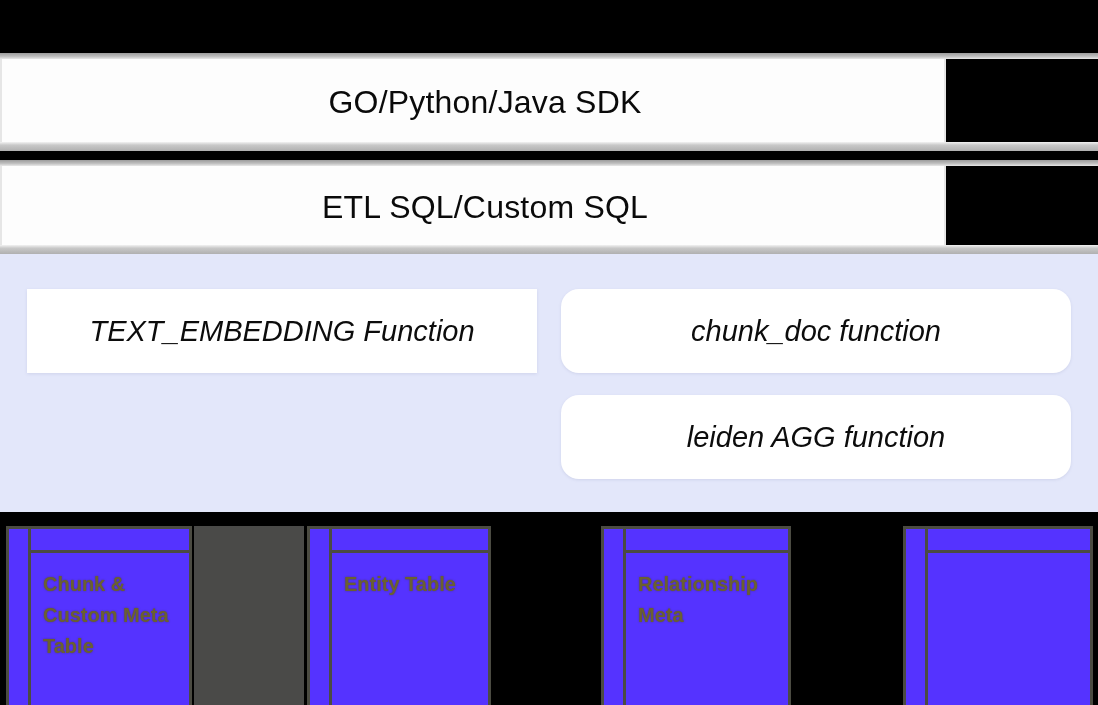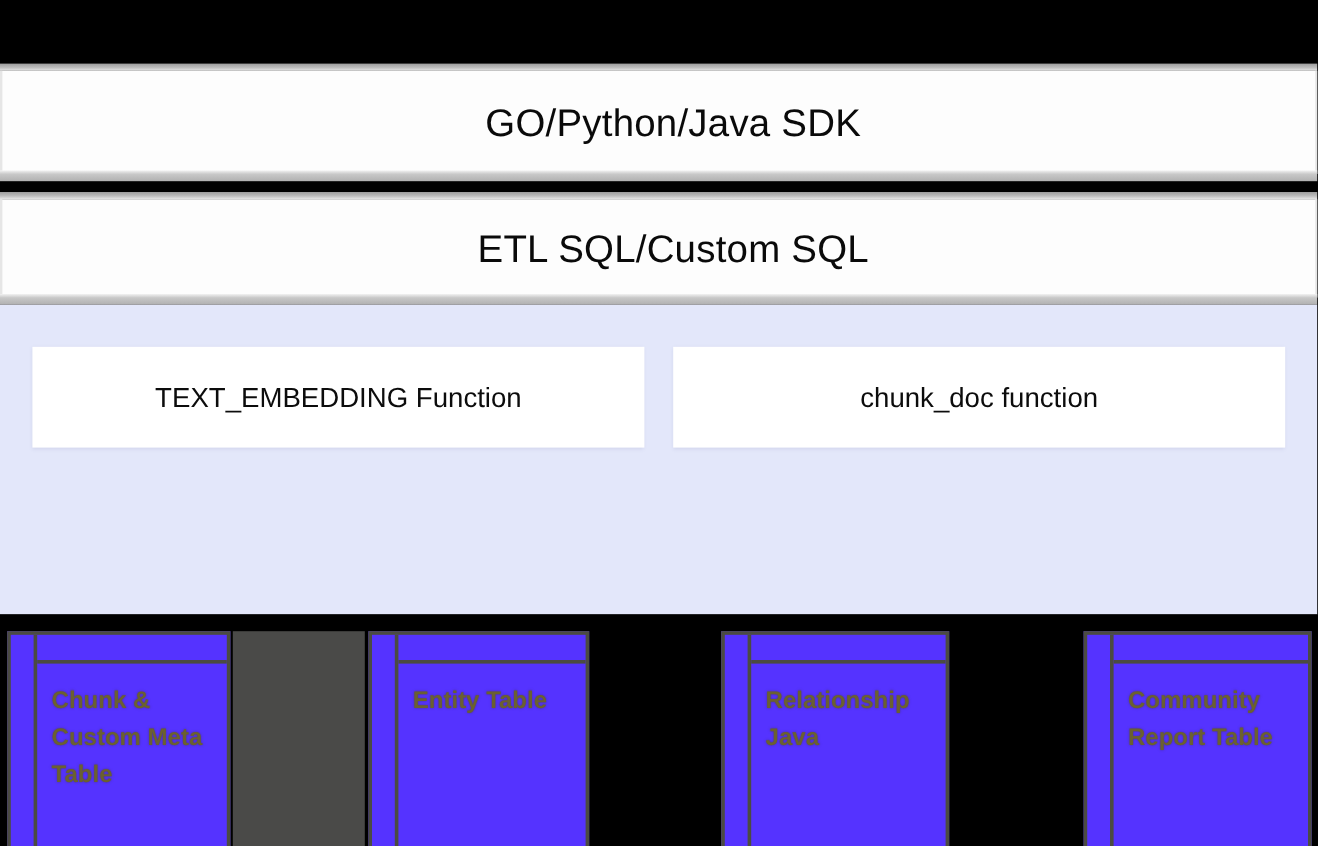--- a/index.html
+++ b/index.html
@@ -35,21 +35,21 @@
   .bar-shadow-bot {
     position: absolute;
     left: 0;
     width: 1098px;
     height: 9px;
     background: linear-gradient(to bottom, #f2f2f2 0%, #c8c8c8 35%, #b0b0b0 100%);
   }
   .bar-box {
     position: absolute;
     left: 0;
-    width: 1098px;
+    width: 946px;
     background: #fdfdfd;
     display: flex;
     align-items: center;
     justify-content: center;
     box-sizing: border-box;
     border-left: 2px solid #e6e6e6;
     border-right: 2px solid #e6e6e6;
     padding-left: 24px;
   }
   .bar-label {
@@ -79,27 +79,28 @@
   }
   .func-box {
     position: absolute;
     background: #ffffff;
     display: flex;
     align-items: center;
     justify-content: center;
     box-shadow: 0 1px 3px rgba(120,128,170,0.18);
   }
   .func-label {
-    font-size: 23px;
+    font-size: 29px;
     color: #0c0c0c;
     line-height: 1;
     white-space: nowrap;
+    font-style: italic;
   }
   .func-col-left  { left: 27px;  width: 510px; }
-  .func-col-right { left: 561px; width: 510px; }
+  .func-col-right { left: 561px; width: 510px; border-radius: 18px; }
   .func-row-top    { top: 35px;  height: 84px; }
   .func-row-bottom { top: 141px; height: 84px; }
 
   
   .ghost {
     position: absolute;
     left: 40px;
     top: 140px;
     width: 500px;
     height: 26px;
@@ -199,20 +200,23 @@
 
     <div class="func-box func-col-left func-row-top">
       <span class="func-label">TEXT_EMBEDDING Function</span>
     </div>
 
     <div class="func-box func-col-right func-row-top">
       <span class="func-label">chunk_doc function</span>
     </div>
 
 
+    <div class="func-box func-col-right func-row-bottom">
+      <span class="func-label">leiden AGG function</span>
+    </div>
   </div>
 
   <div id="storage-layer">
 
     <div class="table-widget" id="tbl-chunk">
       <div class="tw-sidecol"></div>
       <div class="tw-headrow"></div>
       <div class="tw-label">Chunk &amp; Custom Meta Table</div>
     </div>
 
@@ -220,23 +224,22 @@
 
     <div class="table-widget" id="tbl-entity">
       <div class="tw-sidecol"></div>
       <div class="tw-headrow"></div>
       <div class="tw-label">Entity Table</div>
     </div>
 
     <div class="table-widget" id="tbl-relationship">
       <div class="tw-sidecol"></div>
       <div class="tw-headrow"></div>
-      <div class="tw-label">Relationship Java</div>
+      <div class="tw-label">Relationship Meta</div>
     </div>
 
     <div class="table-widget" id="tbl-community">
       <div class="tw-sidecol"></div>
       <div class="tw-headrow"></div>
-      <div class="tw-label">Community Report Table</div>
     </div>
 
   </div>
 </div>
 
 </body></html>

